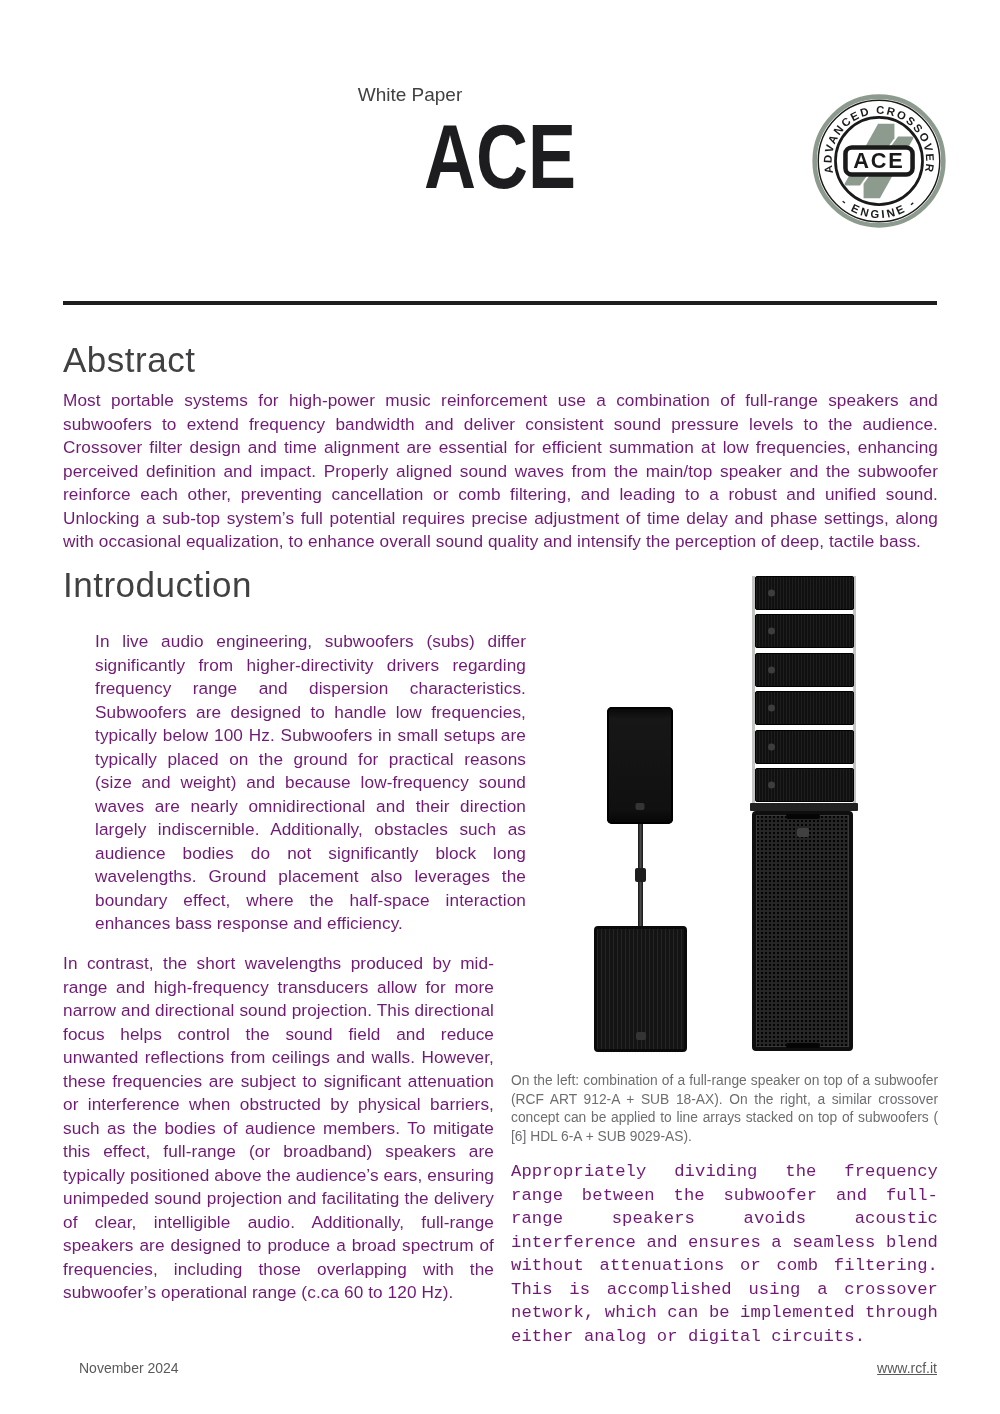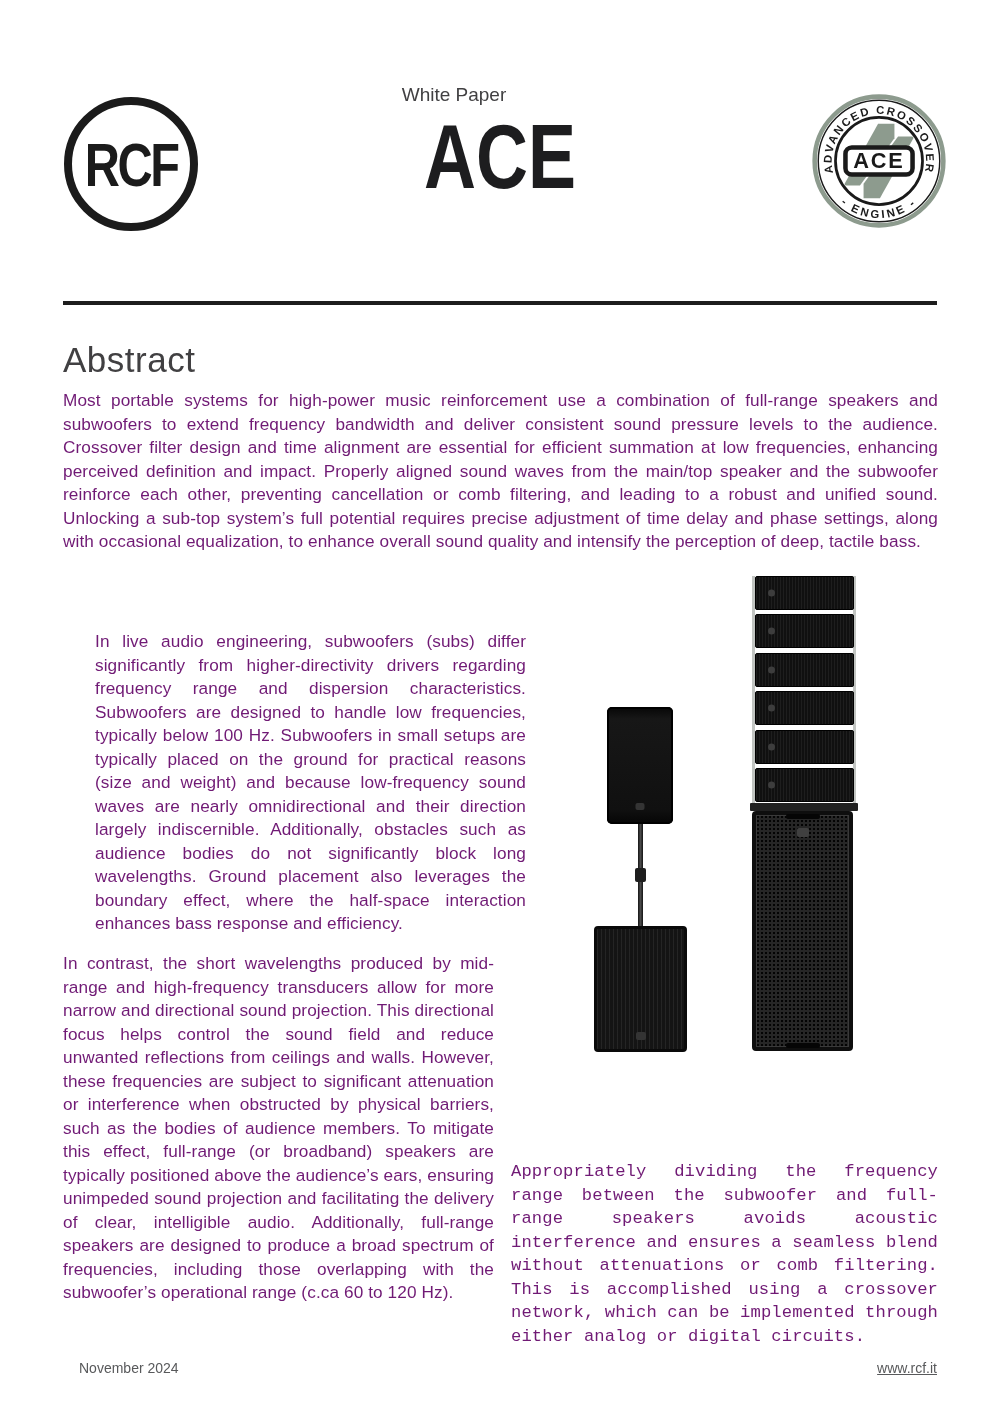--- a/index.html
+++ b/index.html
@@ -6,21 +6,21 @@
   html,body { background:#ffffff; }
   body { width:1000px; height:1414px; font-family:"Liberation Sans", sans-serif; }
   .page { position:relative; width:1000px; height:1414px; background:#ffffff; overflow:hidden; }
   .abs { position:absolute; }
 
   
   .rcf-logo { left:64px; top:97px; width:134px; height:134px; border:8px solid #1b1b1b;
               border-radius:50%; display:flex; align-items:center; justify-content:center; background:#fff; }
   .rcf-logo span { font-size:58px; font-weight:700; color:#1b1b1b; letter-spacing:-3px;
                    transform:scale(0.84,1.06); white-space:nowrap; }
-  .white-paper { left:0; top:84px; width:820px; text-align:center; font-size:19px; color:#414042;margin-left:44px; }
+  .white-paper { left:0; top:84px; width:820px; text-align:center; font-size:19px; color:#414042; }
   .ace-title { left:0; top:112px; width:1000px; text-align:center; font-size:90px; font-weight:700;
                color:#1d1d1f; line-height:1.0; transform:scaleX(0.80); letter-spacing:0px; }
   .ace-sub { left:0; top:201px; width:1000px; text-align:center; font-size:30px; color:#414042; letter-spacing:0.5px; }
   .badge { left:811px; top:93px; width:136px; height:136px; }
 
   .rule { left:63px; top:301px; width:874px; height:4px; background:#1d1d1d; }
 
   
   .h1 { font-size:35px; font-weight:400; color:#414042; letter-spacing:0.5px; }
   .abstract-h { left:63px; top:340px; }
@@ -66,23 +66,20 @@
   .spk-sub-right .spk-logo { position:absolute; left:50%; top:13px; transform:translateX(-50%);
                              width:12px; height:9px; background:#404040; }
   .sub-notch { position:absolute; left:50%; transform:translateX(-50%); width:34px; height:5px; background:#050505; border-radius:2px; }
   .notch-top { top:-1px; } .notch-bot { bottom:-1px; }
 </style>
 </head>
 <body>
 
 <div class="page">
 
-  <div class="abs rcf-logo">
-    <span>RCF</span>
-  </div>
   <div class="abs white-paper">White Paper</div>
   <div class="abs ace-title">ACE</div>
 
   <div class="abs badge">
     <svg viewBox="0 0 150 150" width="136" height="136">
       <defs>
         <clipPath id="innerClip">
             <circle cx="75" cy="75" r="46"></circle>
           </clipPath>
         <path id="arcTop" d="M 25.5 91.1 A 52 52 0 1 1 124.5 91.1" fill="none"></path>
@@ -104,20 +101,21 @@
       <rect x="38" y="60" width="74" height="30" rx="7" fill="#ffffff" stroke="#1a1a1a" stroke-width="5"></rect>
       <text x="75" y="83" text-anchor="middle" font-size="24" font-weight="bold" letter-spacing="2" fill="#1a1a1a" font-family="Liberation Sans, sans-serif">ACE</text>
     </svg>
   </div>
 
   <div class="abs rule"></div>
 
   <div class="abs h1 abstract-h">Abstract</div>
   <p class="abs body abstract-p">Most portable systems for high-power music reinforcement use a combination of full-range speakers and subwoofers to extend frequency bandwidth and deliver consistent sound pressure levels to the audience. Crossover filter design and time alignment are essential for efficient summation at low frequencies, enhancing perceived definition and impact. Properly aligned sound waves from the main/top speaker and the subwoofer reinforce each other, preventing cancellation or comb filtering, and leading to a robust and unified sound. Unlocking a sub-top system’s full potential requires precise adjustment of time delay and phase settings, along with occasional equalization, to enhance overall sound quality and intensify the perception of deep, tactile bass.</p>
 
+  <div class="abs h1 intro-h">Introduction</div>
   <p class="abs body p1">In live audio engineering, subwoofers (subs) differ significantly from higher-directivity drivers regarding frequency range and dispersion characteristics. Subwoofers are designed to handle low frequencies, typically below 100 Hz. Subwoofers in small setups are typically placed on the ground for practical reasons (size and weight) and because low-frequency sound waves are nearly omnidirectional and their direction largely indiscernible. Additionally, obstacles such as audience bodies do not significantly block long wavelengths. Ground placement also leverages the boundary effect, where the half-space interaction enhances bass response and efficiency.</p>
   <p class="abs body p2">In contrast, the short wavelengths produced by mid-range and high-frequency transducers allow for more narrow and directional sound projection. This directional focus helps control the sound field and reduce unwanted reflections from ceilings and walls. However, these frequencies are subject to significant attenuation or interference when obstructed by physical barriers, such as the bodies of audience members. To mitigate this effect, full-range (or broadband) speakers are typically positioned above the audience’s ears, ensuring unimpeded sound projection and facilitating the delivery of clear, intelligible audio. Additionally, full-range speakers are designed to produce a broad spectrum of frequencies, including those overlapping with the subwoofer’s operational range (c.ca 60 to 120 Hz).</p>
 
   <div class="abs spk-top">
     <div class="spk-logo"></div>
   </div>
   <div class="abs spk-pole"></div>
   <div class="abs pole-collar"></div>
   <div class="abs spk-sub-left">
     <div class="spk-logo"></div>
@@ -131,18 +129,19 @@
   <div class="abs arr-mod m4"></div>
   <div class="abs arr-mod m5"></div>
   <div class="abs arr-mod m6"></div>
   <div class="abs arr-base"></div>
   <div class="abs spk-sub-right">
     <div class="spk-logo"></div>
     <div class="sub-notch notch-top"></div>
     <div class="sub-notch notch-bot"></div>
   </div>
 
+  <p class="abs caption">On the left: combination of a full-range speaker on top of a subwoofer (RCF ART 912-A + SUB 18-AX). On the right, a similar crossover concept can be applied to line arrays stacked on top of subwoofers ( [6] HDL 6-A + SUB 9029-AS).</p>
   <p class="abs body closing">Appropriately dividing the frequency range between the subwoofer and full-range speakers avoids acoustic interference and ensures a seamless blend without attenuations or comb filtering. This is accomplished using a crossover network, which can be implemented through either analog or digital circuits.</p>
 
   <div class="abs footer-text f-left">November 2024</div>
   <div class="abs footer-text f-right">www.rcf.it</div>
 
 </div>
 
 </body></html>

